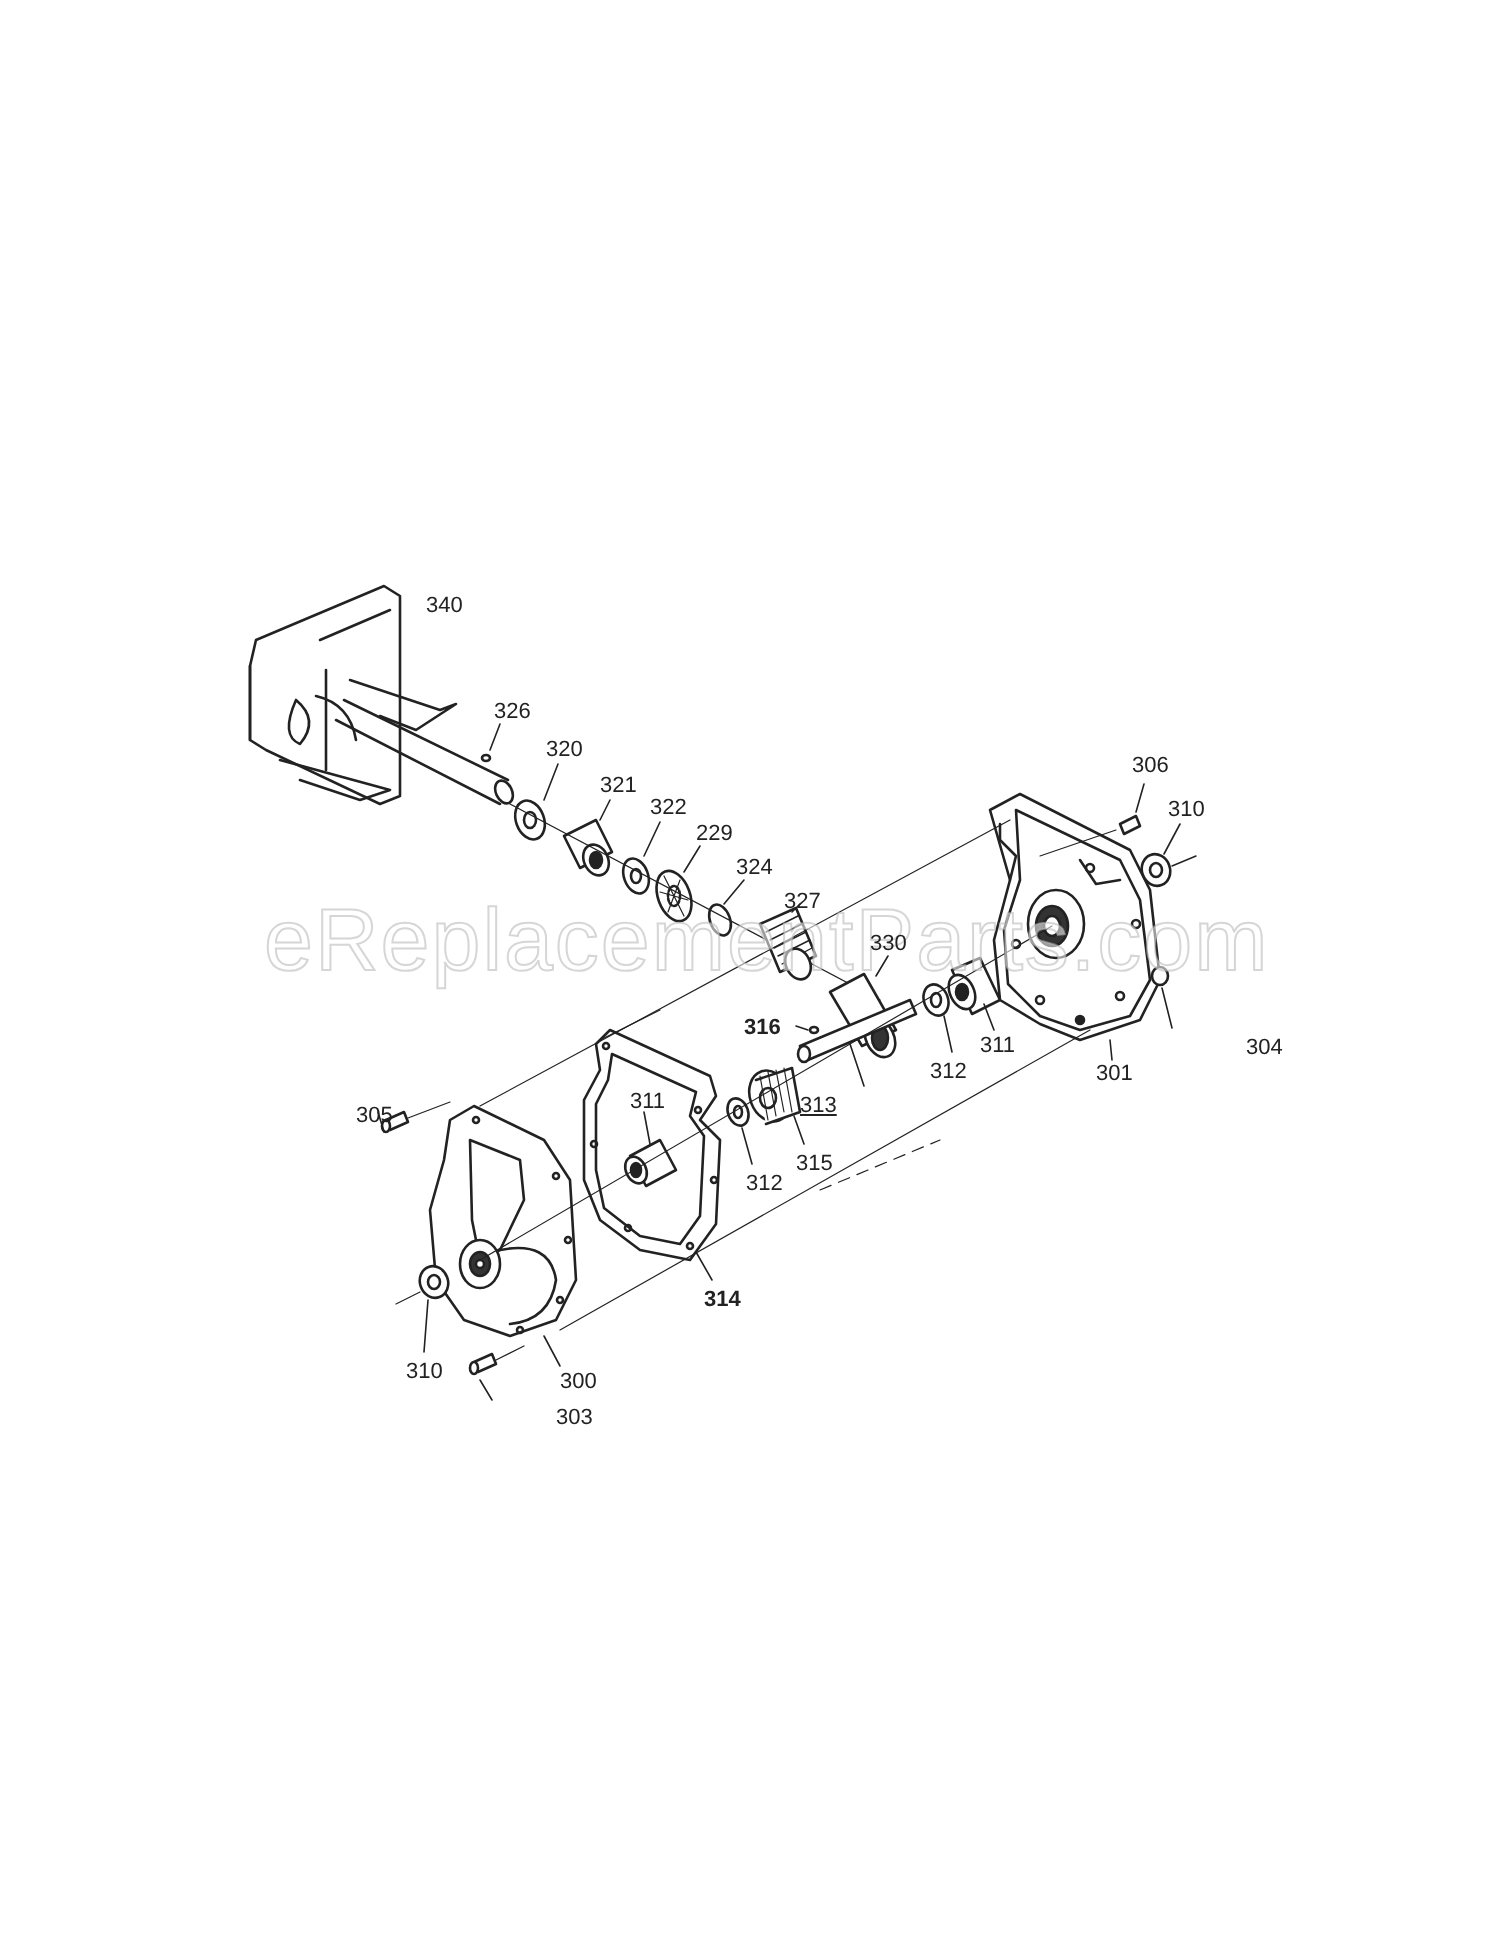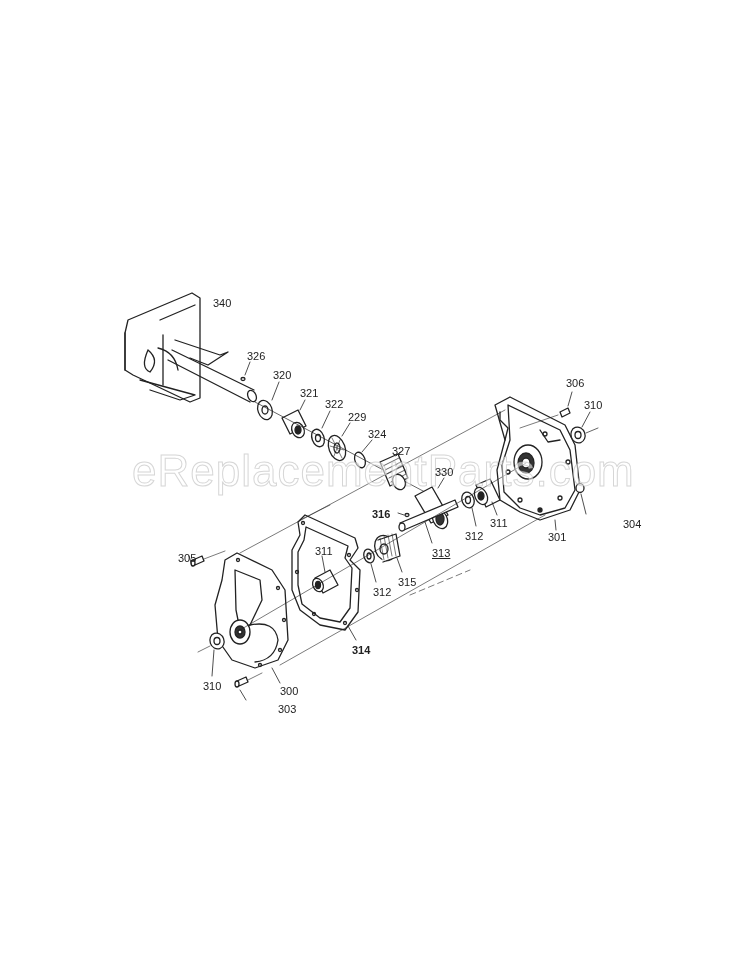--- a/index.html
+++ b/index.html
@@ -223,21 +223,21 @@
   <div class="label" style="left:213px;top:298px;">340</div>
   <div class="label" style="left:247px;top:351px;">326</div>
   <div class="label" style="left:273px;top:370px;">320</div>
   <div class="label" style="left:300px;top:388px;">321</div>
   <div class="label" style="left:325px;top:399px;">322</div>
   <div class="label" style="left:348px;top:412px;">229</div>
   <div class="label" style="left:368px;top:429px;">324</div>
   <div class="label" style="left:392px;top:446px;">327</div>
   <div class="label" style="left:435px;top:467px;">330</div>
   <div class="label" style="left:372px;top:509px;font-weight:bold;">316</div>
-  <div class="label" style="left:432px;top:548px;text-decoration:underline;">313</div>
+  <div class="label" style="left:400px;top:548px;text-decoration:underline;">313</div>
   <div class="label" style="left:465px;top:531px;">312</div>
   <div class="label" style="left:490px;top:518px;">311</div>
   <div class="label" style="left:548px;top:532px;">301</div>
   <div class="label" style="left:578px;top:519px;margin-left:45px;">304</div>
   <div class="label" style="left:566px;top:378px;">306</div>
   <div class="label" style="left:584px;top:400px;">310</div>
   <div class="label" style="left:315px;top:546px;">311</div>
   <div class="label" style="left:398px;top:577px;">315</div>
   <div class="label" style="left:373px;top:587px;">312</div>
   <div class="label" style="left:178px;top:553px;">305</div>

